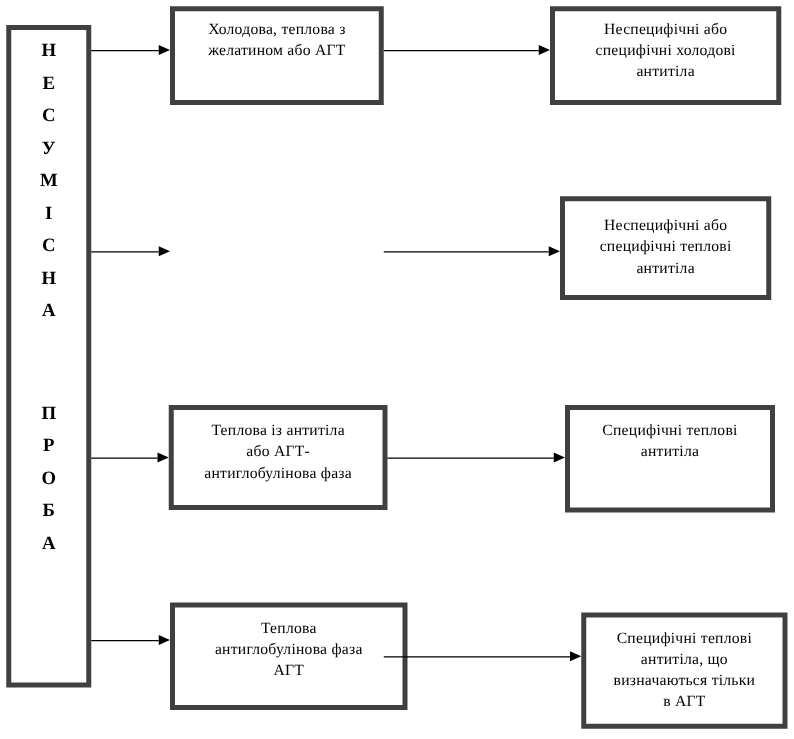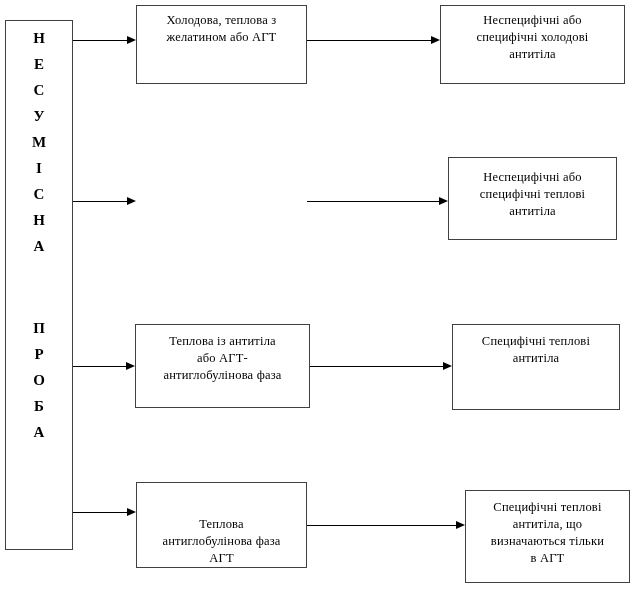--- a/index.html
+++ b/index.html
@@ -11,21 +11,21 @@
     position: relative;
     width: 635px;
     height: 591px;
     background: #ffffff;
     font-family: "Liberation Serif", "DejaVu Serif", serif;
     overflow: hidden;
   }
   .box {
     position: absolute;
     box-sizing: border-box;
-    border: 1px solid #404040;
+    border: 4px solid #404040;
     background: #ffffff;
     display: flex;
     align-items: flex-start;
     justify-content: center;
     text-align: center;
     color: #000000;
   }
   .box .txt {
     display: block;
     width: 100%;
@@ -146,21 +146,21 @@
   <div class="arrowhead" style="left:443px; top:361.5px;"></div>
 
   <div class="box" style="left:452px; top:324px; width:168px; height:86px;">
     <span class="txt" style="padding-top:8px;">Специфічні теплові
 антитіла</span>
   </div>
 
   <div class="hline" style="left:73px; top:512px; width:54px;"></div>
   <div class="arrowhead" style="left:127px; top:507.5px;"></div>
 
-  <div class="box" style="left:136px; top:482px; width:171px; height:86px;align-items:flex-end;">
+  <div class="box" style="left:136px; top:482px; width:190px; height:86px;">
     <span class="txt" style="padding-top:8px;">Теплова
 антиглобулінова фаза
 АГТ</span>
   </div>
 
   <div class="hline" style="left:307px; top:525px; width:149px;"></div>
   <div class="arrowhead" style="left:456px; top:520.5px;"></div>
 
   <div class="box" style="left:465px; top:490px; width:165px; height:93px;">
     <span class="txt" style="padding-top:8px;">Специфічні теплові

